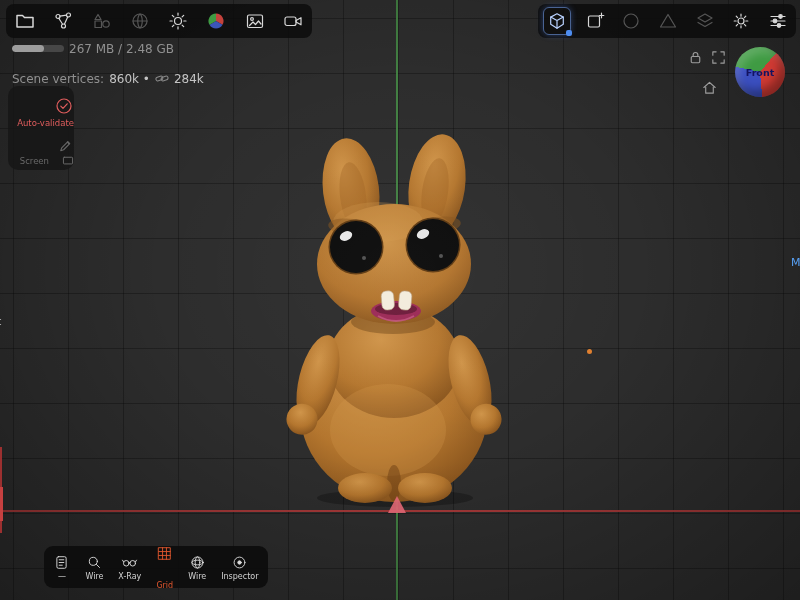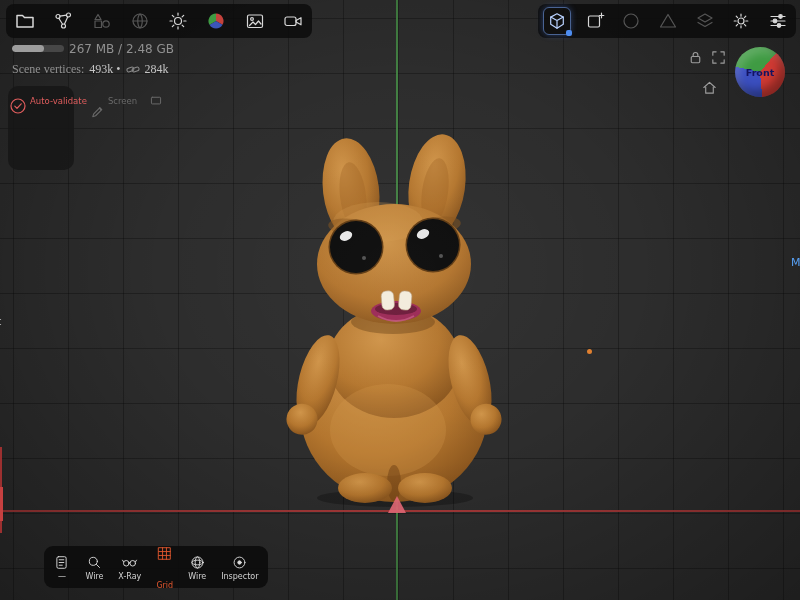--- a/index.html
+++ b/index.html
@@ -38,21 +38,21 @@
   .ic{fill:none;stroke:currentColor;stroke-width:1.5;stroke-linecap:round;stroke-linejoin:round;display:block;}
   .thin{stroke-width:1.2;}
   
   .stats{left:12px;top:42px;font-size:12px;color:#909090;}
   .srow{display:flex;align-items:center;gap:5px;height:13px;}
   .gauge{width:52px;height:7px;border-radius:4px;background:#474747;overflow:hidden;}
   .gauge-fill{width:62%;height:100%;background:#9d9d9d;border-radius:4px;}
   .val{color:#c4c4c4;}
   
   .vpanel{left:8px;top:86px;width:66px;height:84px;background:rgba(22,22,22,.85);border-radius:10px;
-          display:flex;align-items:flex-start;padding-top:10px;gap:2px;box-sizing:border-box;}
+          display:flex;flex-direction:column;align-items:flex-end;padding-top:10px;gap:2px;box-sizing:border-box;}
   .vlabel{color:#e05d5d;font-size:8.5px;white-space:nowrap;}
   .slabel{color:#696969;font-size:8.5px;display:flex;align-items:center;gap:13px;}
   .penwrap{color:#696969;margin-top:7px;}
   
   .vc{position:absolute;color:#9d9d9d;}
   .gizmo{left:735px;top:47px;width:50px;height:50px;border-radius:50%;
     background:conic-gradient(from 0deg,#3f9b43 0 40deg,#cf3a33 40deg 175deg,#3b4fc0 175deg 282deg,#3f9b43 282deg 360deg);
     display:flex;align-items:center;justify-content:center;
     box-shadow:inset -5px -7px 10px rgba(0,0,0,.35), inset 4px 6px 8px rgba(255,255,255,.18);}
   .gizmo-label{color:#131360;font-size:9.5px;font-weight:bold;}
@@ -244,23 +244,23 @@
     </div>
   </div>
 
   <div class="abs stats">
     <div class="srow">
       <div class="gauge">
           <div class="gauge-fill"></div>
         </div>
       <span>267 MB / 2.48 GB</span>
     </div>
-    <div class="srow" style="margin-top:8px;font-family:Liberation Serif, serif;">
+    <div class="srow" style="margin-top:17px;">
       <span>Scene vertices:</span>
-      <span class="val">493k •</span>
+      <span class="val">860k •</span>
       <svg class="ic thin" width="14" height="9" viewBox="0 0 16 10" style="color:#8a8a8a">
         <rect x="1" y="2.8" width="8" height="4.4" rx="2.2" transform="rotate(-18 5 5)"></rect>
         <rect x="7" y="2.8" width="8" height="4.4" rx="2.2" transform="rotate(-18 11 5)"></rect>
         </svg>
       <span class="val">284k</span>
     </div>
   </div>
 
   <div class="abs vpanel">
     <div style="color:#e05d5d">

